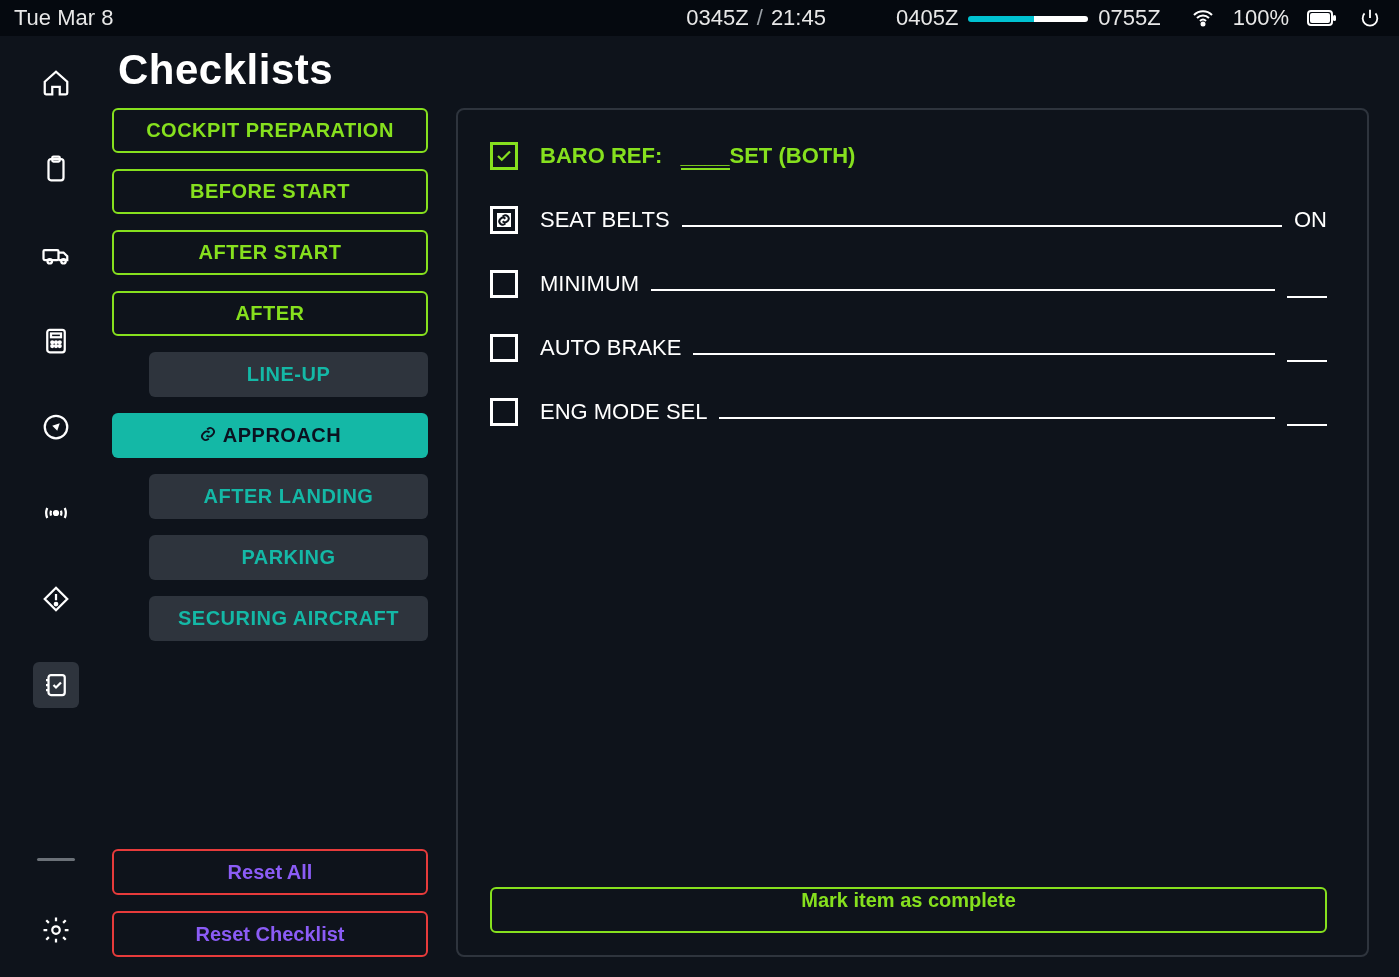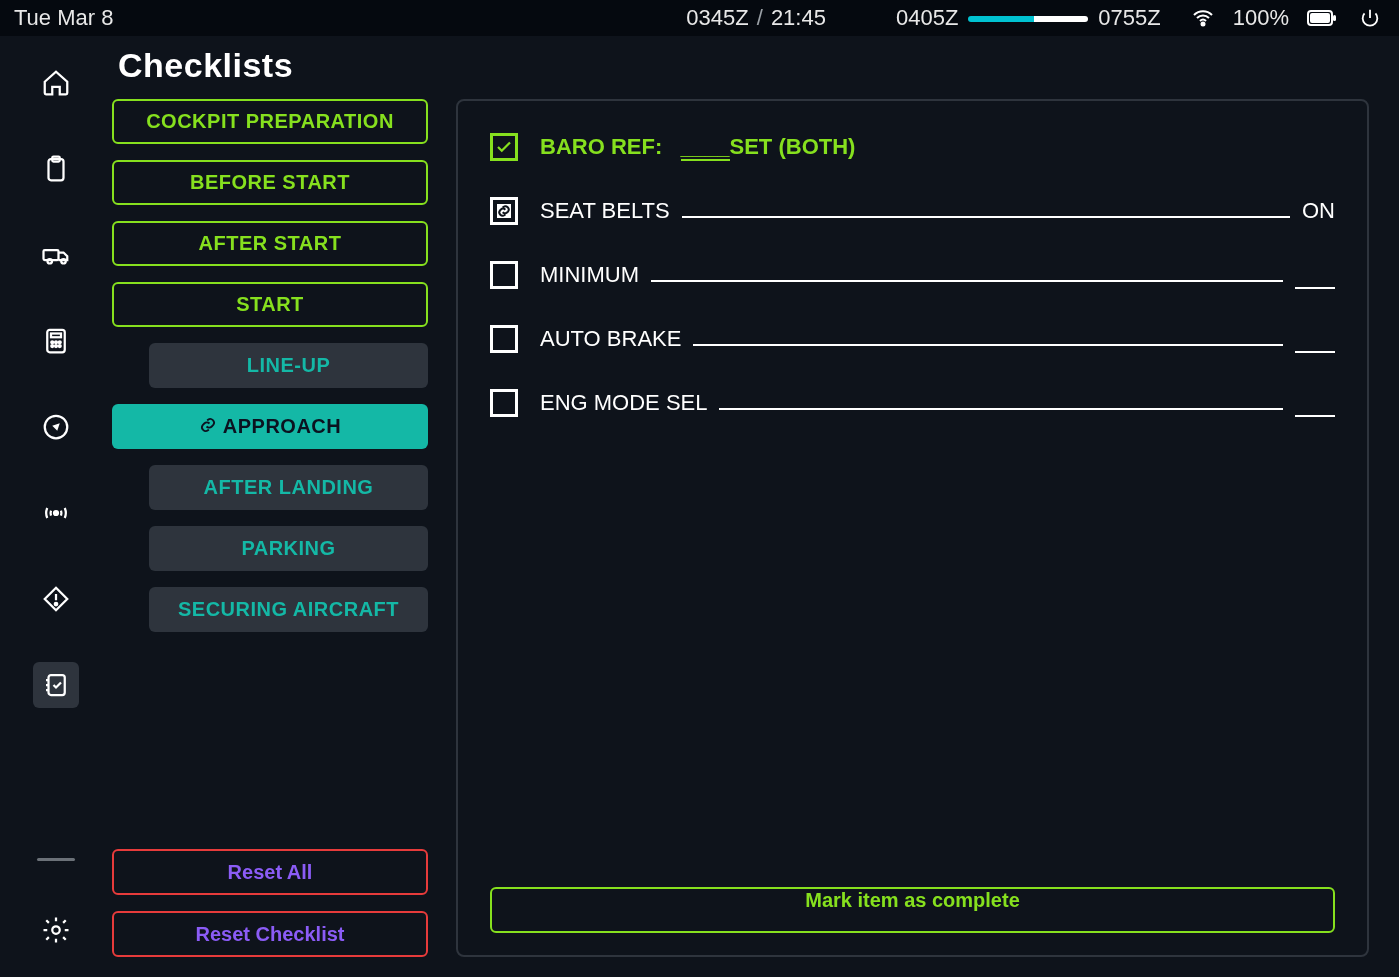--- a/index.html
+++ b/index.html
@@ -59,21 +59,21 @@
     margin-top:auto; margin-bottom:6px;
   }
   .sidebar .gear { margin-bottom:24px; }
 
   .content {
     flex:1;
     padding: 10px 30px 20px 0;
     display:flex; flex-direction:column;
   }
   h1.title {
-    font-size:34px; font-weight:800; letter-spacing:.5px;
+    font-size:42px; font-weight:800; letter-spacing:.5px;
     margin: 0 0 14px 6px;
   }
   .cols {
     flex:1; display:flex; gap:28px;
     min-height:0;
   }
 
   
   .listcol {
     width: 316px;
@@ -112,21 +112,21 @@
     display:flex; align-items:center; justify-content:center;
     font-size:20px; font-weight:600; cursor:pointer;
     background:transparent;
   }
 
   
   .panel {
     flex:1;
     border:2px solid #2E343D;
     border-radius:8px;
-    padding: 32px 32px 22px 32px;
+    padding: 32px 40px 22px 32px;
     display:flex; flex-direction:column;
     min-width:0;
   }
   .items { flex:1; display:flex; flex-direction:column; gap:36px; }
   .item {
     display:flex; align-items:center;
     font-size:22px; font-weight:500;
     color:#fff;
   }
   .item.done { color:#86E01E; font-weight:600;}
@@ -277,21 +277,21 @@
         <div class="cl-btn done">
             <span>COCKPIT PREPARATION</span>
           </div>
         <div class="cl-btn done">
             <span>BEFORE START</span>
           </div>
         <div class="cl-btn done">
             <span>AFTER START</span>
           </div>
         <div class="cl-btn done">
-            <span>START</span>
+            <span>AFTER</span>
           </div>
         <div class="cl-btn todo">
             <span>LINE-UP</span>
           </div>
         <div class="cl-btn active">
           <span class="link-ic">
             <svg width="18" height="18" viewBox="0 0 24 24" fill="none" stroke="#0B1220" stroke-width="2.4">
                 <path d="M10 14a5 5 0 0 0 7 0l2-2a5 5 0 0 0-7-7l-1 1"></path>
                 <path d="M14 10a5 5 0 0 0-7 0l-2 2a5 5 0 0 0 7 7l1-1"></path>
               </svg>

